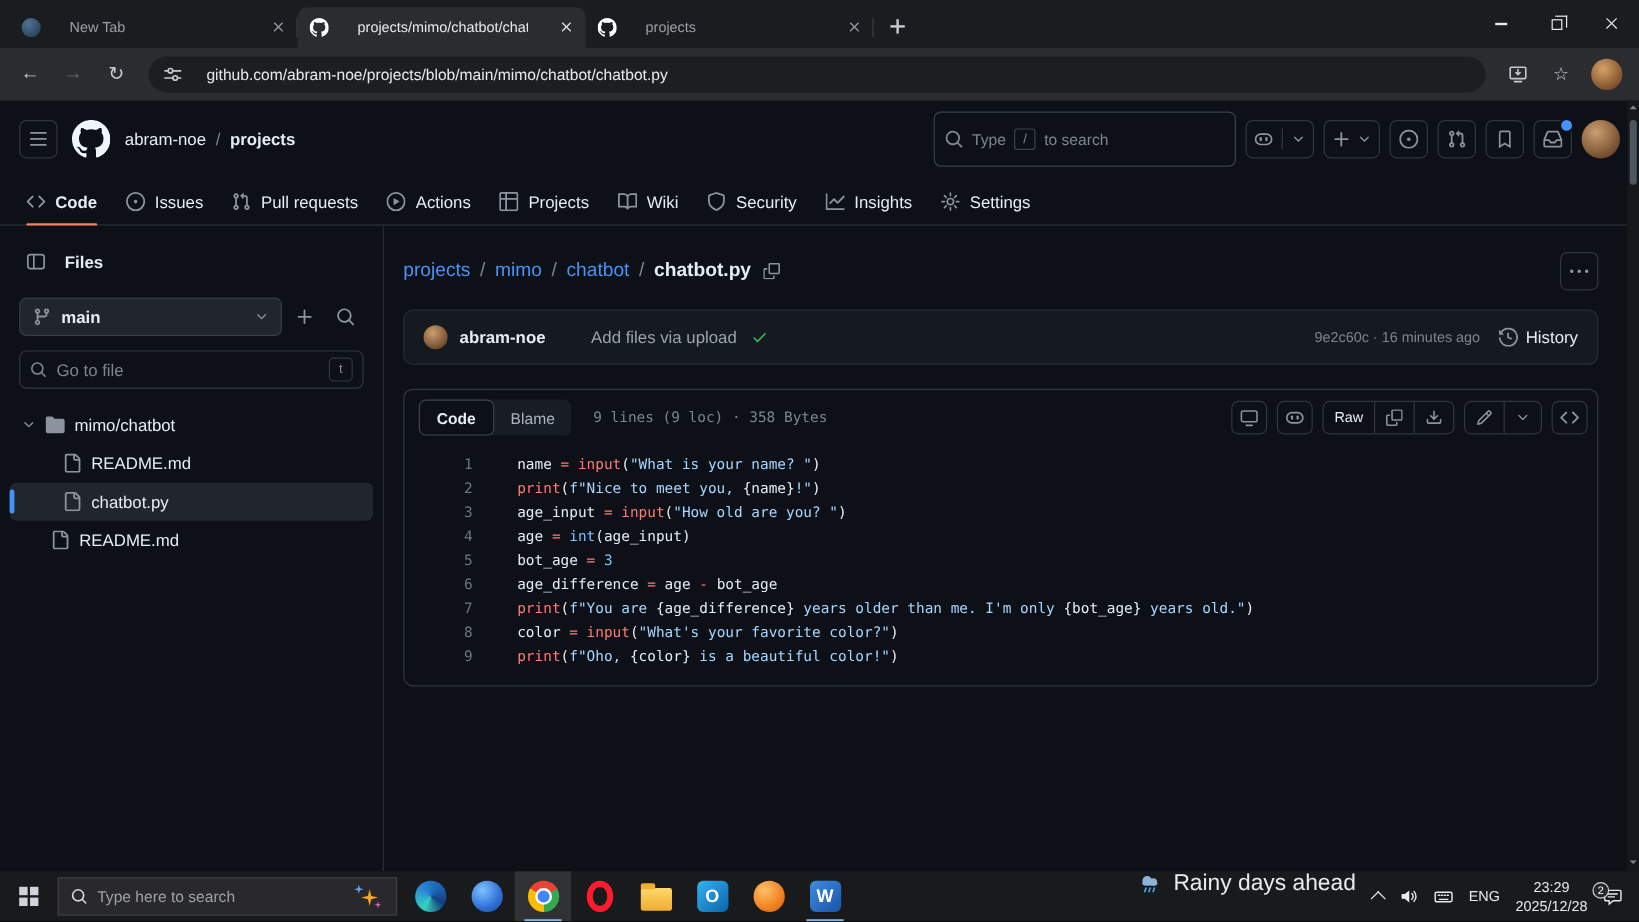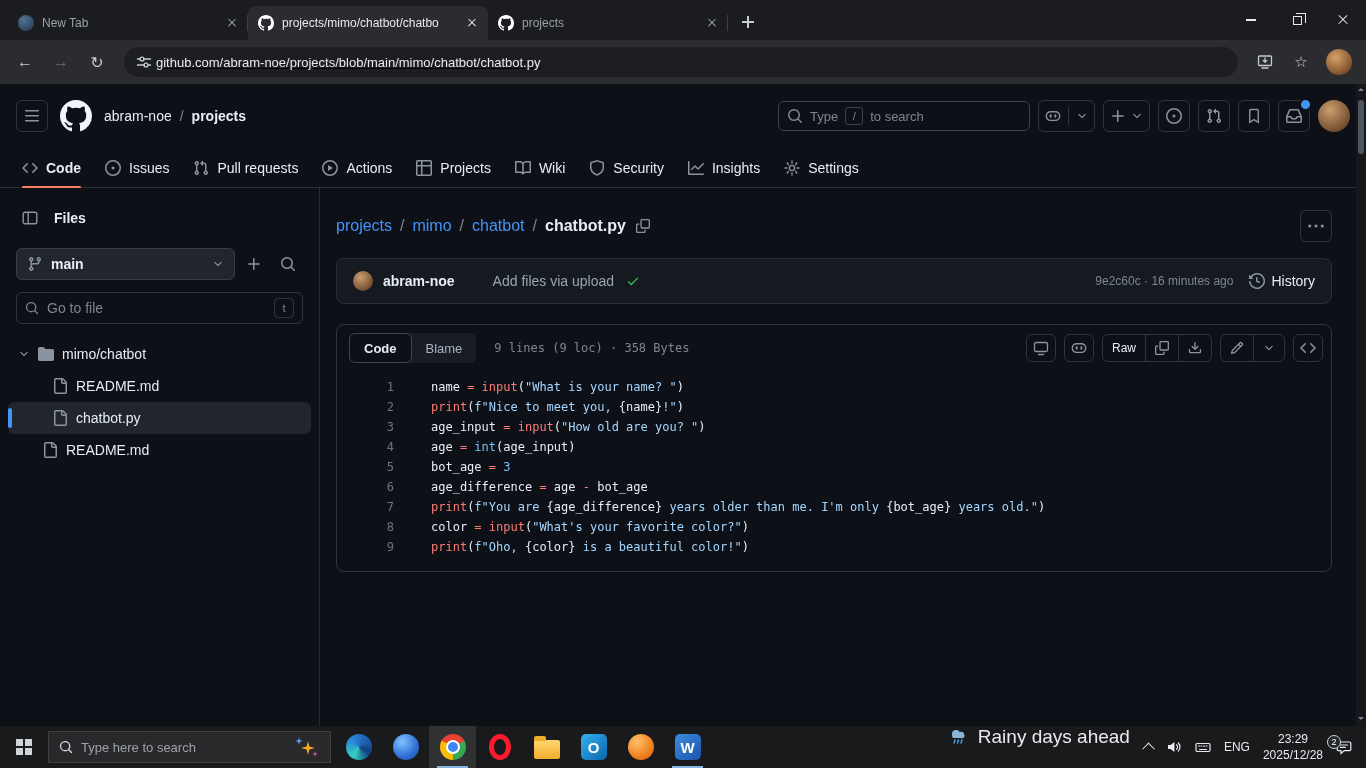--- a/index.html
+++ b/index.html
@@ -9,21 +9,21 @@
   .screen { position:relative; width:1366px; height:768px; overflow:hidden; background:#0d1117; }
 
   .sv12 { width:12px; height:12px; display:block; fill:currentColor; }
   .sv14 { width:14px; height:14px; display:block; fill:currentColor; }
   .sv16 { width:16px; height:16px; display:block; fill:currentColor; }
   .sv32 { width:32px; height:32px; display:block; fill:currentColor; }
 
   
   .tabstrip { height:40px; background:#1b1c1f; display:flex; align-items:flex-end; padding-left:8px; }
   .tab-list { display:flex; align-items:flex-end; height:100%; }
-  .tab { width:240px; height:34px; display:flex; align-items:center; gap:8px; padding:0 8px 0 10px;
+  .tab { width:240px; height:34px; display:flex; align-items:center; gap:24px; padding:0 8px 0 10px;
          color:#9aa0a6; font-size:12px; border-radius:8px 8px 0 0; position:relative; cursor:pointer;justify-content:center; }
   .tab:not(.active)::after { content:''; position:absolute; right:0; top:9px; height:16px; width:1px; background:#3c4043; }
   .tab.active { background:#2b2c30; color:#e8eaed; }
   .tab-title { flex:1; overflow:hidden; white-space:nowrap; }
   .fav { width:16px; height:16px; flex:none; color:#fff; }
   .fav-globe { border-radius:50%; background:radial-gradient(circle at 35% 30%, #4f7396, #223549); }
   .tab-close { width:16px; height:16px; position:relative; flex:none; }
   .tab-close::before,.tab-close::after { content:''; position:absolute; left:3px; top:7px; width:10px; height:1.2px; background:currentColor; }
   .tab-close::before { transform:rotate(45deg); } .tab-close::after { transform:rotate(-45deg); }
   .newtab-btn { width:28px; height:28px; margin:0 0 4px 6px; display:grid; place-items:center; color:#c6cacf; }
@@ -36,40 +36,40 @@
   .g-min { width:10px; height:1.2px; background:currentColor; display:block; }
   .g-max { width:9px; height:9px; border:1.2px solid currentColor; position:relative; display:block; }
   .g-max::before { content:''; position:absolute; top:-4px; left:2px; width:9px; height:9px; border:1.2px solid currentColor; border-bottom:none; border-left:none; }
   .g-close { width:12px; height:12px; position:relative; display:block; }
   .g-close::before,.g-close::after { content:''; position:absolute; left:0; top:5.4px; width:12px; height:1.2px; background:currentColor; }
   .g-close::before { transform:rotate(45deg); } .g-close::after { transform:rotate(-45deg); }
 
   .toolbar { height:44px; background:#2b2c30; display:flex; align-items:center; padding:0 10px; gap:6px; }
   .nav-btn { width:30px; height:30px; display:grid; place-items:center; color:#c6cacf; font-size:16px; border-radius:50%; cursor:pointer; }
   .nav-btn.fwd { color:#696d73; }
-  .omnibox { flex:1; height:30px; background:#1d1e21; border-radius:15px; display:flex; align-items:center; padding:0 12px; gap:4px; margin:0 6px;text-decoration:underline; }
+  .omnibox { flex:1; height:30px; background:#1d1e21; border-radius:15px; display:flex; align-items:center; padding:0 12px; gap:20px; margin:0 6px; }
   .tune-ic { color:#c6cacf; }
   .url-input { flex:1; background:transparent; border:none; outline:none; color:#e8eaed; font-size:13px; font-family:inherit; }
   .tb-icon { width:30px; height:30px; display:grid; place-items:center; color:#c6cacf; font-size:15px; cursor:pointer; }
   .avatar26 { width:26px; height:26px; border-radius:50%; background:radial-gradient(circle at 38% 32%, #d7a267, #7b4e2b 75%); margin:0 4px; cursor:pointer; }
   .relaunch { height:28px; background:#3e6fd9; border-radius:14px; display:flex; align-items:center; color:#fff; font-size:12.5px; padding:0 4px 0 14px; gap:8px; cursor:pointer; }
   .relaunch-div { width:1px; height:16px; background:rgba(255,255,255,0.4); }
   .relaunch-kebab { width:22px; text-align:center; font-size:14px; }
   .relaunch-kebab::before { content:'⋮'; }
 
   
   .gh { position:absolute; top:84px; left:0; right:0; bottom:42px; background:#0d1117; color:#e6edf3; overflow:hidden; }
   .gh-header { display:flex; align-items:center; gap:12px; padding:0 16px; height:64px; }
   .hamburger { width:32px; height:32px; border:1px solid #30363d; border-radius:6px; display:grid; place-items:center; color:#8b949e; cursor:pointer; }
   .octo { color:#f0f6fc; cursor:pointer; }
   .crumbs { display:flex; align-items:center; gap:8px; font-size:14px; }
   .crumb-repo { font-weight:600; }
   .crumb-sep { color:#7d8590; }
   .gh-right { margin-left:auto; display:flex; align-items:center; gap:8px; }
-  .gh-search { display:flex; align-items:center; gap:7px; width:252px; height:30px; padding:5px 8px; border:1px solid #3a424b; border-radius:6px; color:#7d8590; font-size:13px; cursor:text; }
+  .gh-search { display:flex; align-items:center; gap:7px; width:252px; height:46px; padding:5px 8px; border:1px solid #3a424b; border-radius:6px; color:#7d8590; font-size:13px; cursor:text; }
   .gs-key { min-width:18px; height:18px; border:1px solid #3a424b; border-radius:3px; display:grid; place-items:center; font-size:11px; padding:0 4px; }
   .gh-group { display:flex; align-items:center; height:32px; border:1px solid #30363d; border-radius:6px; padding:0 6px; gap:5px; color:#8b949e; cursor:pointer; }
   .vdiv { width:1px; height:18px; background:#30363d; margin:0 2px; }
   .gh-iconbtn { width:32px; height:32px; border:1px solid #30363d; border-radius:6px; display:grid; place-items:center; color:#8b949e; position:relative; cursor:pointer; }
   .gh-inbox::after { content:''; position:absolute; top:-3px; right:-3px; width:9px; height:9px; border-radius:50%; background:#4493f8; border:2px solid #0d1117; }
   .avatar32 { width:32px; height:32px; border-radius:50%; background:radial-gradient(circle at 38% 32%, #caa06f, #70492c 75%); cursor:pointer; }
 
   .repo-nav { display:flex; padding:0 12px; border-bottom:1px solid #2a3039; height:40px; align-items:stretch; gap:4px; }
   .nav-item { display:flex; align-items:center; gap:8px; padding:0 10px; font-size:14px; color:#e6edf3; position:relative; cursor:pointer; }
   .nav-item .nic { color:#8b949e; display:block; }

